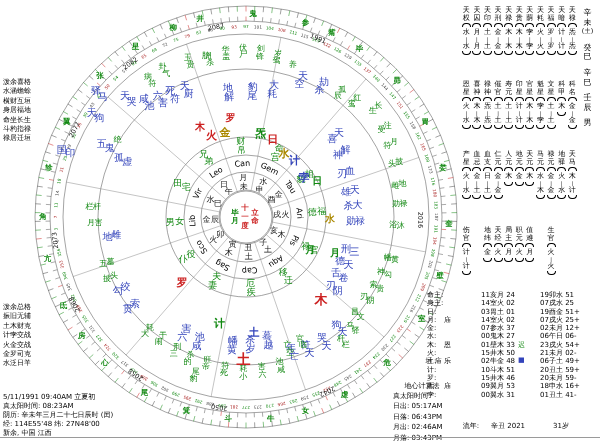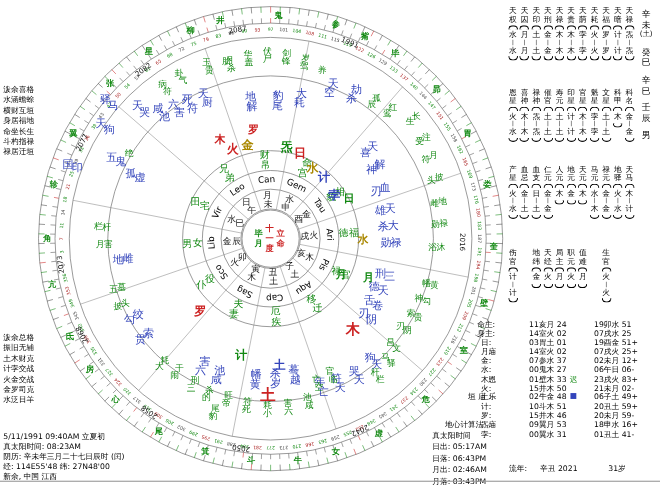--- a/index.html
+++ b/index.html
@@ -24,21 +24,21 @@
   .arcD{width:7px;height:3px;border:1px solid #000;border-top:none;
         border-radius:0 0 7px 7px;margin:1px 0}
   .bar{font-size:5px;line-height:5px}
   #pillars{left:579px;top:8px;width:17px;text-align:center;font-size:8px;line-height:9.6px}
   .pillar{margin-bottom:6px}
   .pillar div{height:9.6px}
   .psmall{font-size:6.5px}
   #eph{left:393px;top:290px;width:206px;font-size:7px}
   .erow{position:relative;height:8.3px;white-space:pre}
   .epre{position:absolute;left:0;width:58px;text-align:right}
-  .elab{position:absolute;left:34px;width:30px;text-align:center}
+  .elab{position:absolute;left:34px;width:30px;text-align:left}
   .ev1{position:absolute;left:88px}
   .emk{position:absolute;left:125px}
   .ev2{position:absolute;left:147px}
   .mk-g{color:#118811}
   .mk-b{color:#3344bb}
   #divider{position:absolute;left:0;top:437px;width:600px;height:1px;background:#9a9a9a}
   svg{position:absolute;left:0;top:0}
 </style>
 </head>
 <body>
@@ -1154,21 +1154,21 @@
         <div>男</div>
       </div>
     </div>
   <div class="blk" id="eph">
       <div class="erow"><span class="epre"></span><span class="elab">命主:</span><span class="ev1">11亥月 24</span><span class="emk mk-b"></span><span class="ev2">19卯水 51</span></div>
       <div class="erow"><span class="epre"></span><span class="elab">身主:</span><span class="ev1">14室火 02</span><span class="emk mk-b"></span><span class="ev2">07戌水 25</span></div>
       <div class="erow"><span class="epre"></span><span class="elab">日:</span><span class="ev1">03胃土 01</span><span class="emk mk-b"></span><span class="ev2">19酉金 51+</span></div>
       <div class="erow"><span class="epre">庙</span><span class="elab">月:</span><span class="ev1">14室火 02</span><span class="emk mk-b"></span><span class="ev2">07戌火 25+</span></div>
       <div class="erow"><span class="epre"></span><span class="elab">金:</span><span class="ev1">07参水 37</span><span class="emk mk-b"></span><span class="ev2">02未月 12+</span></div>
       <div class="erow"><span class="epre"></span><span class="elab">水:</span><span class="ev1">00鬼木 27</span><span class="emk mk-b"></span><span class="ev2">06午日 06-</span></div>
-      <div class="erow"><span class="epre">恩</span><span class="elab">木:</span><span class="ev1">01壁木 33</span><span class="emk mk-g">迟</span><span class="ev2">23戌火 83+</span></div>
+      <div class="erow"><span class="epre">恩</span><span class="elab">木:</span><span class="ev1">01壁木 33</span><span class="emk mk-g">迟</span><span class="ev2">23戌火 54+</span></div>
       <div class="erow"><span class="epre"></span><span class="elab">火:</span><span class="ev1">15井木 50</span><span class="emk mk-b"></span><span class="ev2">21未月 02-</span></div>
       <div class="erow"><span class="epre">垣 庙 乐</span><span class="elab">土:</span><span class="ev1">02牛金 48</span><span class="emk mk-b">■</span><span class="ev2">06子土 49+</span></div>
       <div class="erow"><span class="epre"></span><span class="elab">计:</span><span class="ev1">10斗木 51</span><span class="emk mk-b"></span><span class="ev2">20丑土 59+</span></div>
       <div class="erow"><span class="epre"></span><span class="elab">罗:</span><span class="ev1">15井木 46</span><span class="emk mk-b"></span><span class="ev2">20未月 59-</span></div>
       <div class="erow"><span class="epre">地心计算法  庙</span><span class="elab">炁:</span><span class="ev1">09翼月 53</span><span class="emk mk-b"></span><span class="ev2">18申水 16+</span></div>
       <div class="erow"><span class="epre"></span><span class="elab">孛:</span><span class="ev1">00翼水 31</span><span class="emk mk-b"></span><span class="ev2">01丑土 41-</span></div>
     </div>
 
   <div class="blk" id="sunmoon">
     <div>真太阳时间</div>

